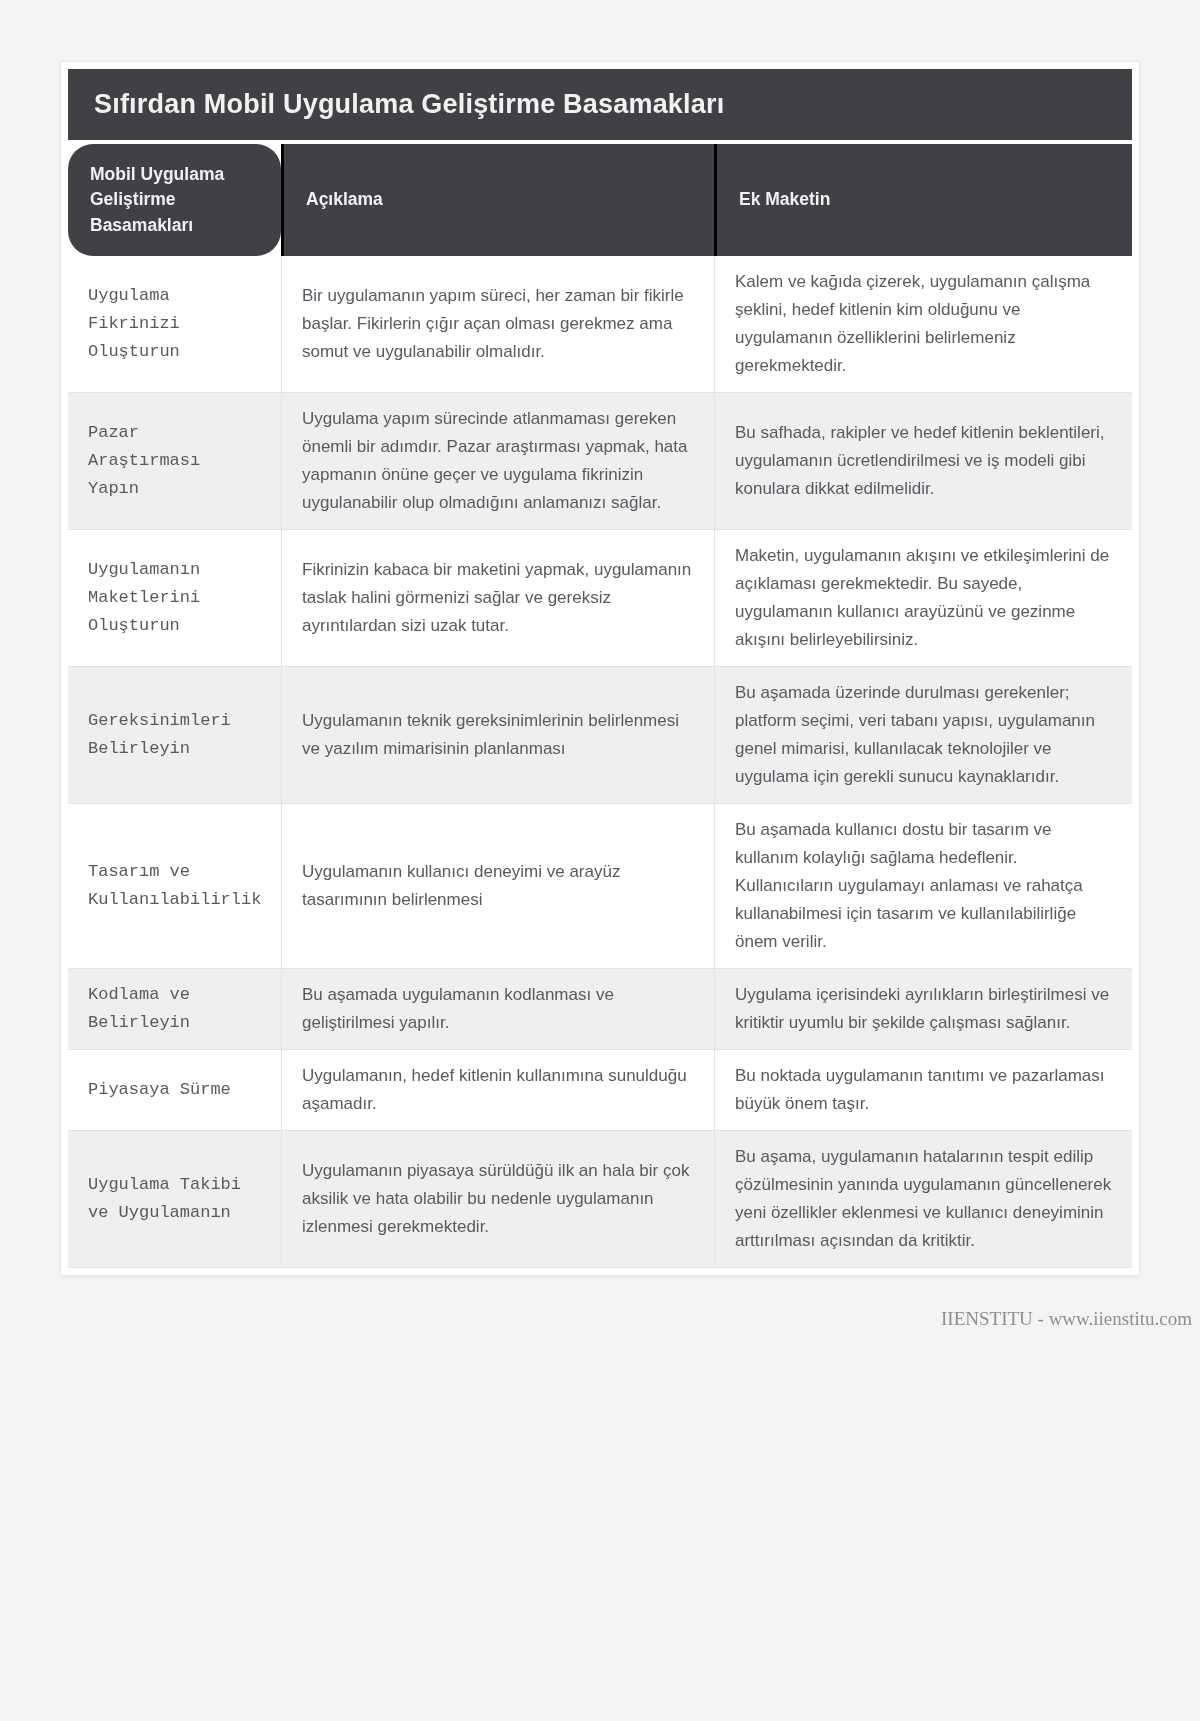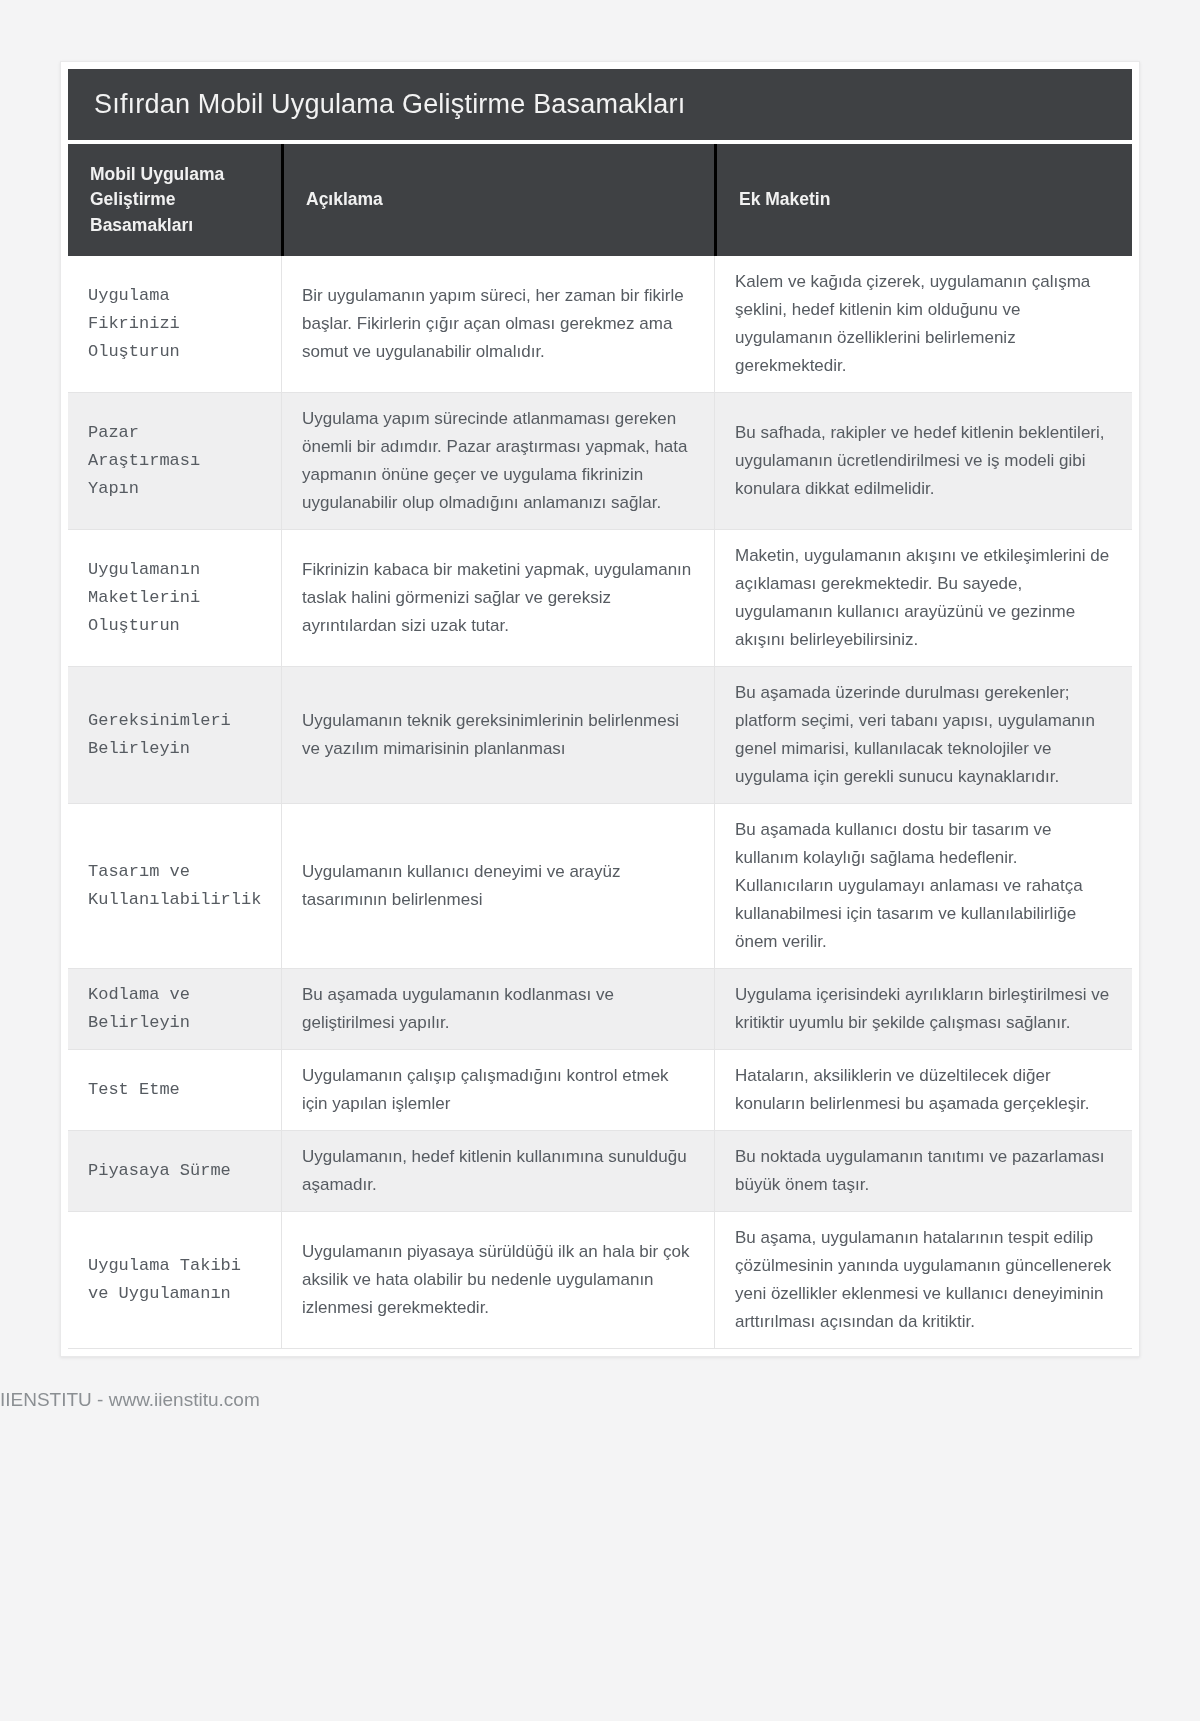--- a/index.html
+++ b/index.html
@@ -13,21 +13,21 @@
     margin:61px auto 0 auto;
     background:#ffffff;
     padding:7px;
     border:1px solid #e9e9ea;
     box-shadow:0 1px 3px rgba(0,0,0,0.08);
   }
   .title-bar{
     background:#3f4144;
     color:#f2f2f2;
     font-size:27px;
-    font-weight:normal;
+    font-weight:bold;
     height:71px;
     line-height:71px;
     padding:0 26px;
     letter-spacing:0.2px;
   }
   table{
     width:100%;
     border-collapse:separate;
     border-spacing:0;
     margin-top:4px;
@@ -41,38 +41,39 @@
     color:#f1f1f1;
     font-size:17.5px;
     font-weight:bold;
     text-align:left;
     vertical-align:middle;
     padding:16px 22px;
     height:112px;
     line-height:1.45;
     border-left:3px solid #000000;
   }
-  thead th:first-child{ border-left:none; }
+  thead th:first-child{ border-left:none;border-radius:25px; }
   tbody td{
     font-size:17px;
     color:#565b61;
     line-height:28px;
     padding:12px 20px;
     vertical-align:middle;
     border-bottom:1px solid #e4e4e5;
     border-left:1px solid #e4e4e5;
   }
   tbody td:first-child{ border-left:none;font-family:Liberation Mono, monospace; }
   tbody tr:nth-child(odd){ background:#ffffff; }
   tbody tr:nth-child(even){ background:#efeff0; }
   .footer{
-    text-align:left;
+    text-align:right;
     color:#8b8f93;
     font-size:19px;
-    margin:32px 0 40px 0;
+    margin:32px 8px 40px 0;
+    font-family:Liberation Serif, serif;
   }
 </style>
 </head>
 <body>
 
 <div class="card">
   <div class="title-bar">Sıfırdan Mobil Uygulama Geliştirme Basamakları</div>
 
   <table>
     <colgroup>
@@ -117,25 +118,20 @@
     <td>Uygulamanın kullanıcı deneyimi ve arayüz tasarımının belirlenmesi</td>
     <td>Bu aşamada kullanıcı dostu bir tasarım ve kullanım kolaylığı sağlama hedeflenir. Kullanıcıların uygulamayı anlaması ve rahatça kullanabilmesi için tasarım ve kullanılabilirliğe önem verilir.</td>
   </tr>
 
   <tr>
     <td>Kodlama ve Belirleyin</td>
     <td>Bu aşamada uygulamanın kodlanması ve geliştirilmesi yapılır.</td>
     <td>Uygulama içerisindeki ayrılıkların birleştirilmesi ve kritiktir uyumlu bir şekilde çalışması sağlanır.</td>
   </tr>
 
-  <tr>
-    <td>Test Etme</td>
-    <td>Uygulamanın çalışıp çalışmadığını kontrol etmek için yapılan işlemler</td>
-    <td>Hataların, aksiliklerin ve düzeltilecek diğer konuların belirlenmesi bu aşamada gerçekleşir.</td>
-  </tr>
 
   <tr>
     <td>Piyasaya Sürme</td>
     <td>Uygulamanın, hedef kitlenin kullanımına sunulduğu aşamadır.</td>
     <td>Bu noktada uygulamanın tanıtımı ve pazarlaması büyük önem taşır.</td>
   </tr>
 
   <tr>
     <td>Uygulama Takibi ve Uygulamanın</td>
     <td>Uygulamanın piyasaya sürüldüğü ilk an hala bir çok aksilik ve hata olabilir bu nedenle uygulamanın izlenmesi gerekmektedir.</td>

